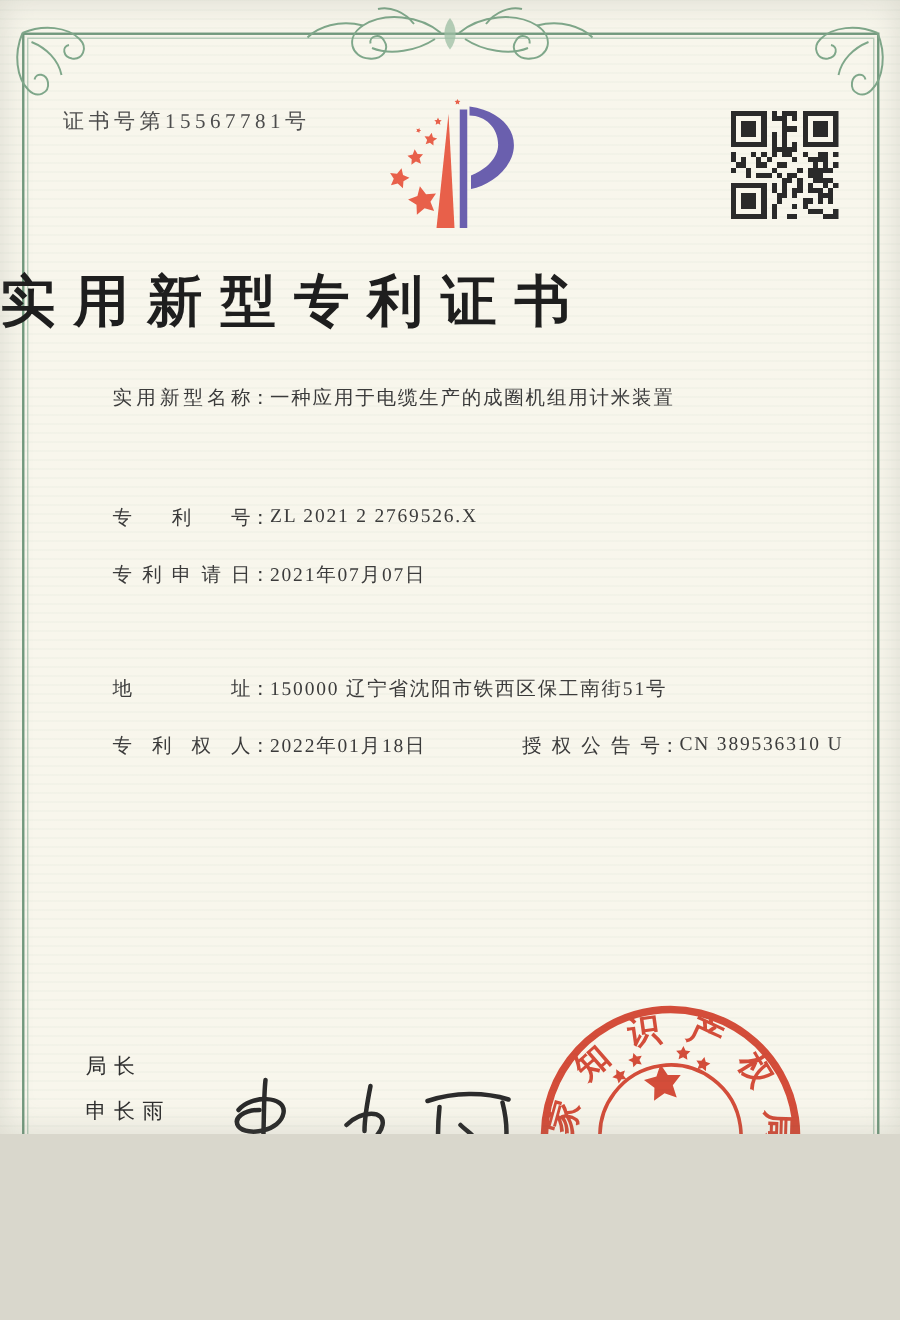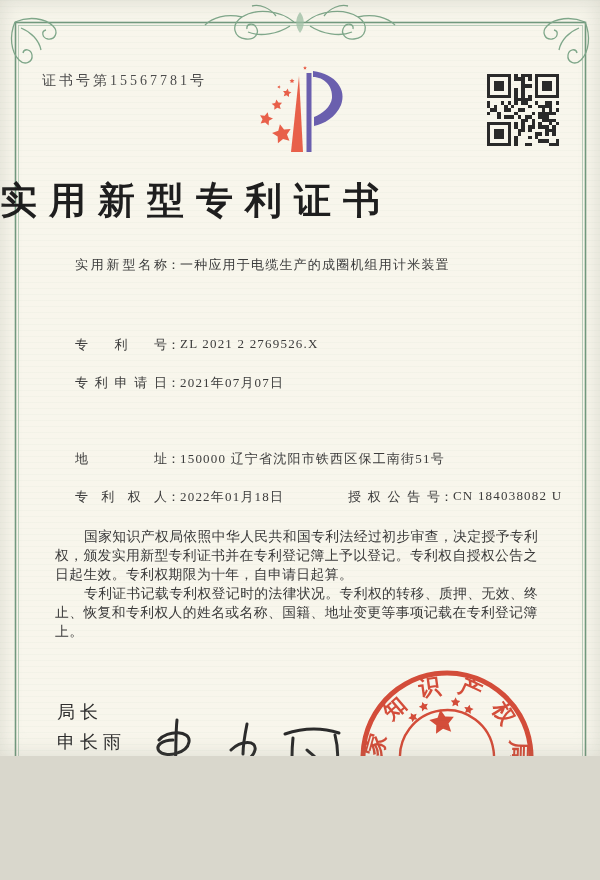--- a/index.html
+++ b/index.html
@@ -17,21 +17,21 @@
   .title{left:0;top:176px;width:100%;margin:0;
     font-size:37px;font-weight:700;letter-spacing:12px;color:#1e1e1e;}
   .row{left:75px;width:500px;font-size:13px;color:#3b3b3b;white-space:nowrap;}
   .row .lab{display:inline-block;width:92px;text-align:justify;text-align-last:justify;vertical-align:top;}
   .row .col{display:inline-block;vertical-align:top;}
   .row .val{display:inline-block;letter-spacing:1.2px;vertical-align:top;}
   .row .pair2{position:absolute;left:273px;top:0;white-space:nowrap;}
   .paras{left:55px;top:527px;width:492px;font-size:13.8px;line-height:19px;
     letter-spacing:.4px;color:#3a3a3a;}
   .paras p{margin:0;text-indent:2.1em;}
-  .officer{left:57px;top:697px;font-size:18px;letter-spacing:5px;color:#2f2f2f;line-height:30px;}
+  .officer{left:57px;top:697px;font-size:14px;letter-spacing:5px;color:#2f2f2f;line-height:30px;}
   .seal-date{left:362px;top:785px;font-size:15px;font-weight:700;letter-spacing:1.5px;color:#cf3a2b;}
   .footer{left:0;top:835px;width:100%;text-align:left;font-size:12.5px;letter-spacing:1px;color:#474747;}
   .seal-svg{left:352px;top:662px;mix-blend-mode:multiply;opacity:.93;transform:rotate(-8deg);}
   .sig-svg{left:135px;top:710px;}
   .qr-svg{left:487px;top:74px;}
   .logo-svg{left:233px;top:64px;}
   .frame-svg{left:0;top:0;}
 </style>
 </head>
 <body>
@@ -228,28 +228,24 @@
   </div>
   <div class="abs row" style="top:374px">
     <span class="lab">专利申请日</span><span class="col">：</span><span class="val">2021年07月07日</span>
   </div>
   <div class="abs row" style="top:450px">
     <span class="lab">地址</span><span class="col">：</span><span class="val">150000 辽宁省沈阳市铁西区保工南街51号</span>
   </div>
   <div class="abs row" style="top:488px">
     <span class="lab">专利权人</span><span class="col">：</span><span class="val">2022年01月18日</span>
     <span class="pair2">
-      <span class="lab">授权公告号</span><span class="col">：</span><span class="val">CN 184038082 U</span>
+      <span class="lab">授权公告号</span><span class="col">：</span><span class="val">CN 389536310 U</span>
     </span>
   </div>
 
-  <div class="abs paras">
-    <p>国家知识产权局依照中华人民共和国专利法经过初步审查，决定授予专利权，颁发实用新型专利证书并在专利登记簿上予以登记。专利权自授权公告之日起生效。专利权期限为十年，自申请日起算。</p>
-    <p>专利证书记载专利权登记时的法律状况。专利权的转移、质押、无效、终止、恢复和专利权人的姓名或名称、国籍、地址变更等事项记载在专利登记簿上。</p>
-  </div>
 
   <div class="abs officer">
     <div>局长</div>
     <div>申长雨</div>
   </div>
 
   <svg class="abs sig-svg" width="230" height="95" viewBox="0 0 230 95">
     <g fill="none" stroke="#2b2b2b" stroke-width="3" stroke-linecap="round">
       <path d="M42,10 C40,28 42,52 38,88"></path>
       <path d="M24,30 C32,20 56,20 54,32 C52,44 30,48 24,41 C20,35 28,30 38,30"></path>

